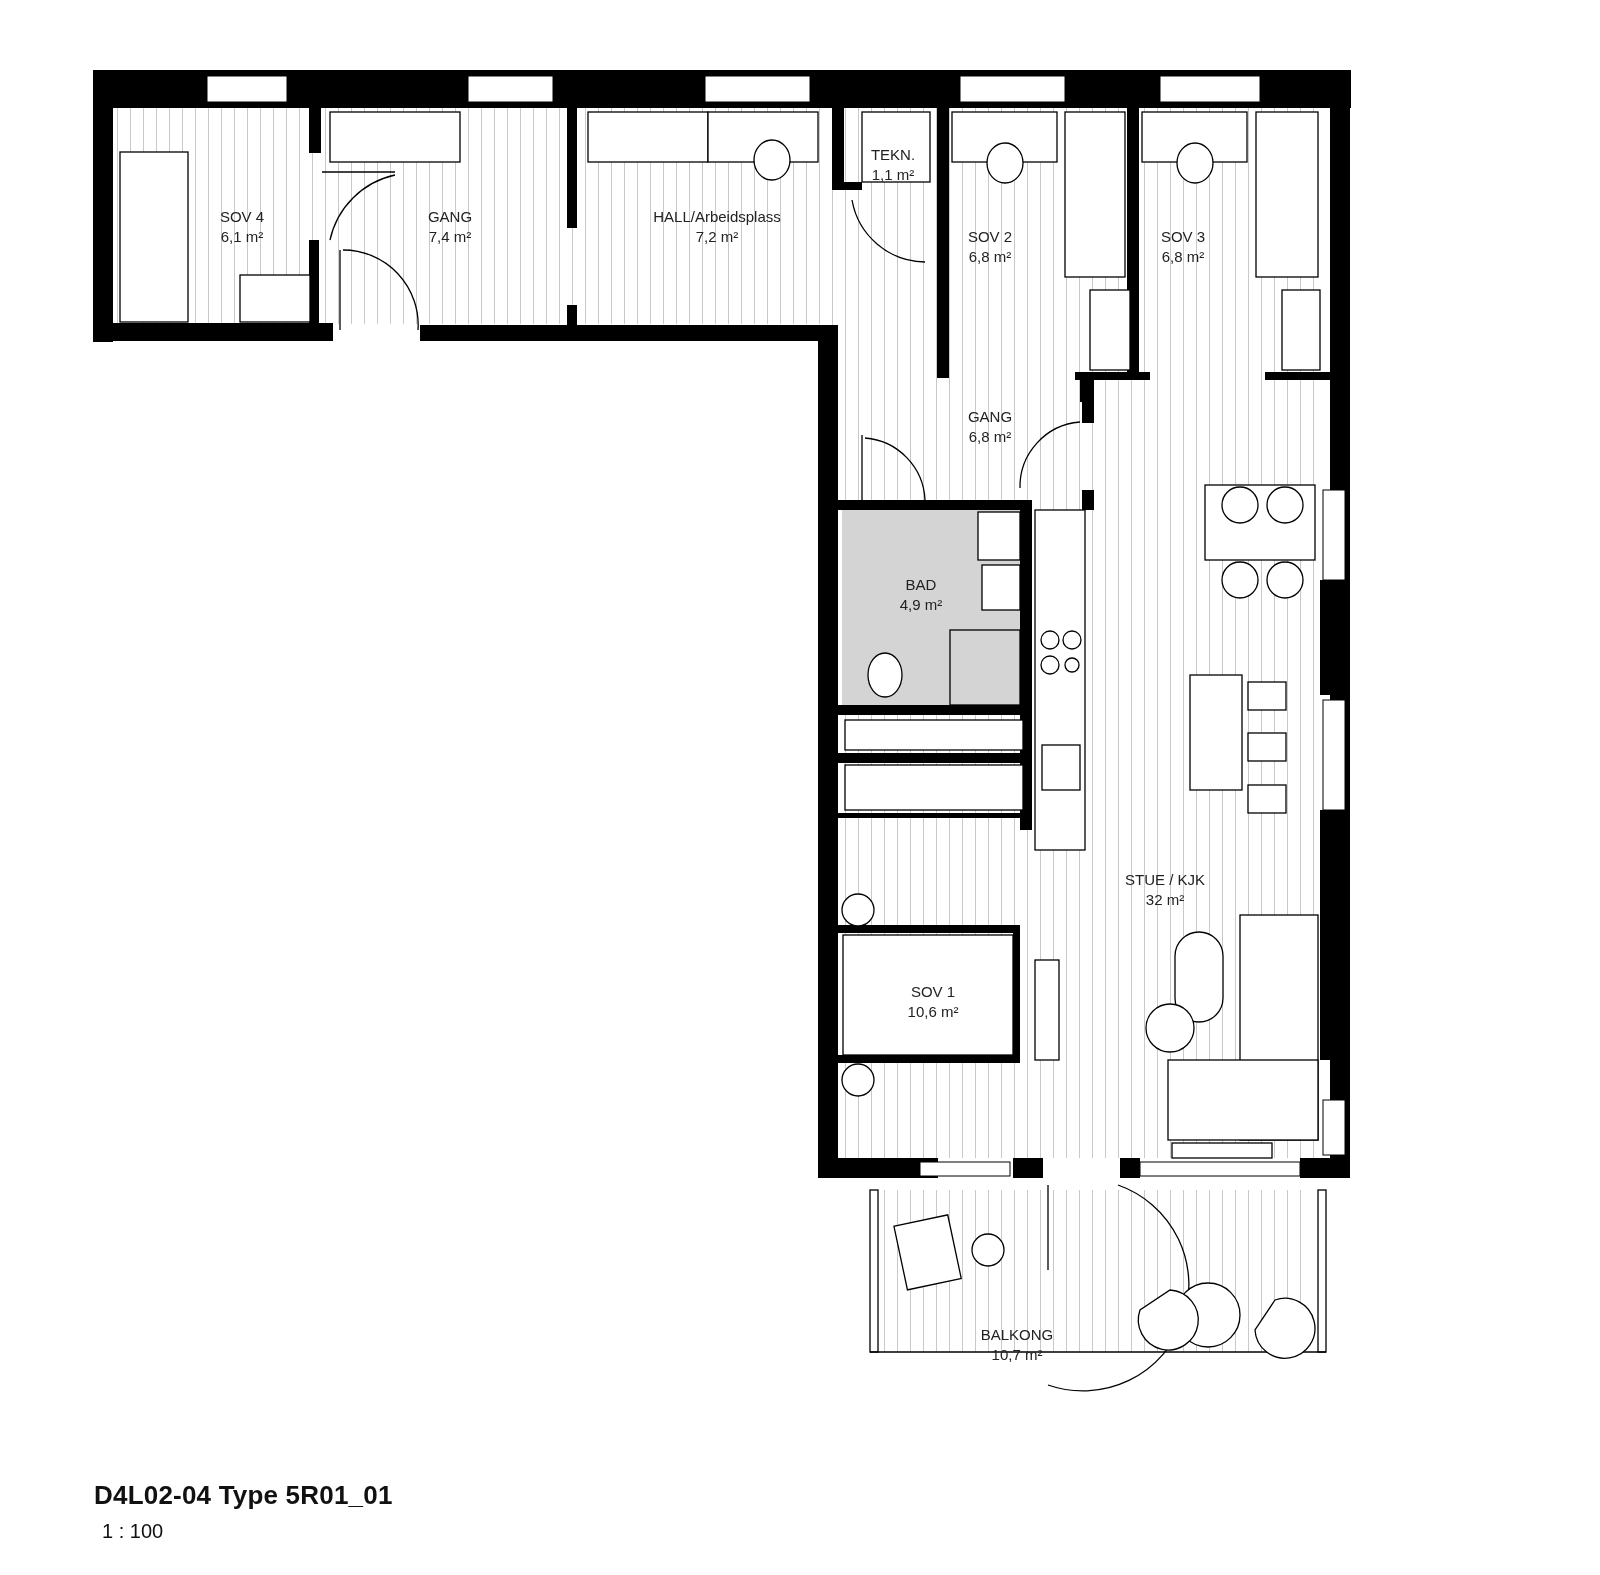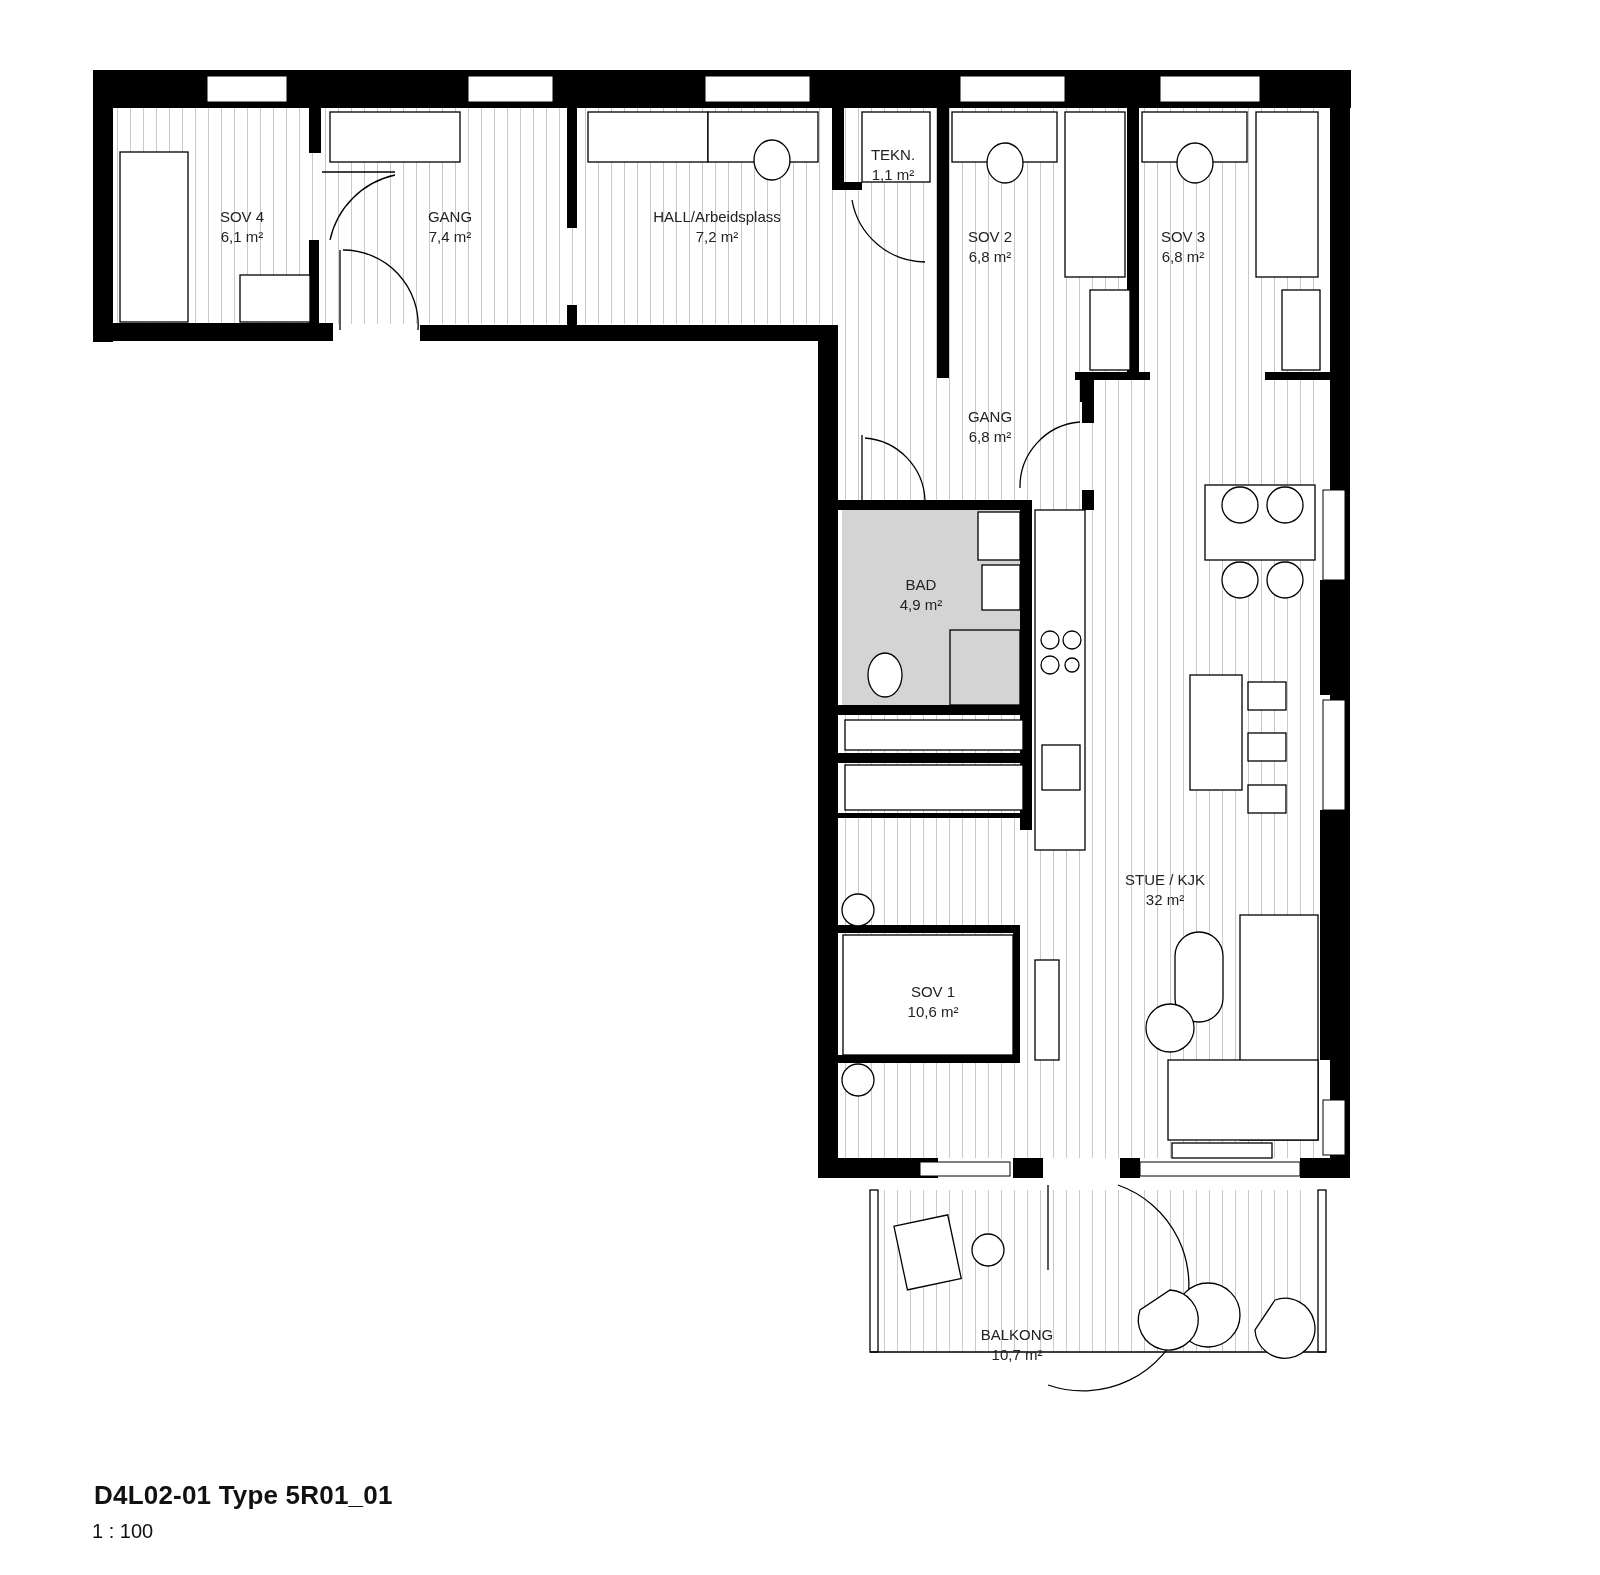--- a/index.html
+++ b/index.html
@@ -1,20 +1,20 @@
 <!DOCTYPE html>
 <html><head>
 <meta charset="utf-8">
 <style>
   html,body{margin:0;padding:0;background:#ffffff;}
   body{width:1600px;height:1575px;position:relative;overflow:hidden;font-family:"Liberation Sans",sans-serif;}
   #plan{position:absolute;left:0;top:0;width:1600px;height:1575px;}
   .lbl{font-family:"Liberation Sans",sans-serif;font-size:15px;fill:#222;text-anchor:middle;}
   .title{position:absolute;left:94px;top:1480px;font-size:26px;font-weight:bold;color:#111;letter-spacing:0.2px;}
-  .scale{position:absolute;left:92px;top:1520px;font-size:20px;color:#111;}
+  .scale{position:absolute;left:102px;top:1520px;font-size:20px;color:#111;}
 </style>
 </head>
 <body>
 
 <svg id="plan" viewBox="0 0 1600 1575" xmlns="http://www.w3.org/2000/svg">
   <defs>
     <pattern id="floor" width="13" height="10" patternUnits="userSpaceOnUse">
       <line x1="0.5" y1="0" x2="0.5" y2="10" stroke="#c9c9c9" stroke-width="1"></line>
     </pattern>
   </defs>
@@ -186,14 +186,14 @@
     <text class="lbl" x="921" y="610">4,9 m²</text>
     <text class="lbl" x="1165" y="885">STUE / KJK</text>
     <text class="lbl" x="1165" y="905">32 m²</text>
     <text class="lbl" x="933" y="997">SOV 1</text>
     <text class="lbl" x="933" y="1017">10,6 m²</text>
     <text class="lbl" x="1017" y="1340">BALKONG</text>
     <text class="lbl" x="1017" y="1360">10,7 m²</text>
   </g>
 </svg>
 
-<div class="title">D4L02-01 Type 5R01_01</div>
+<div class="title">D4L02-04 Type 5R01_01</div>
 <div class="scale">1 : 100</div>
 
 </body></html>

